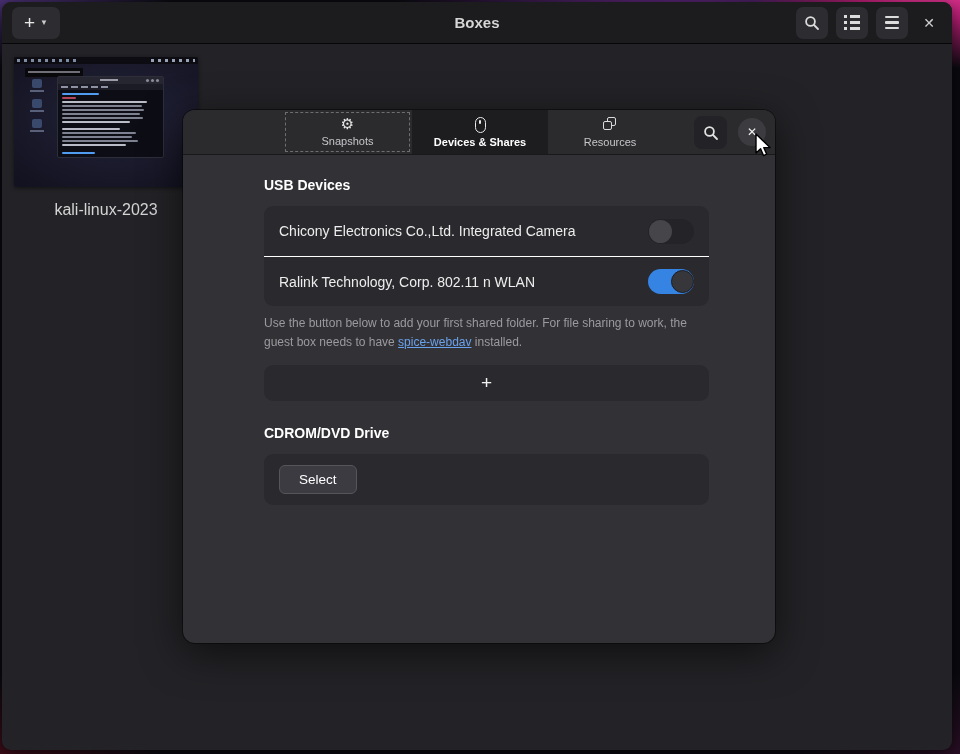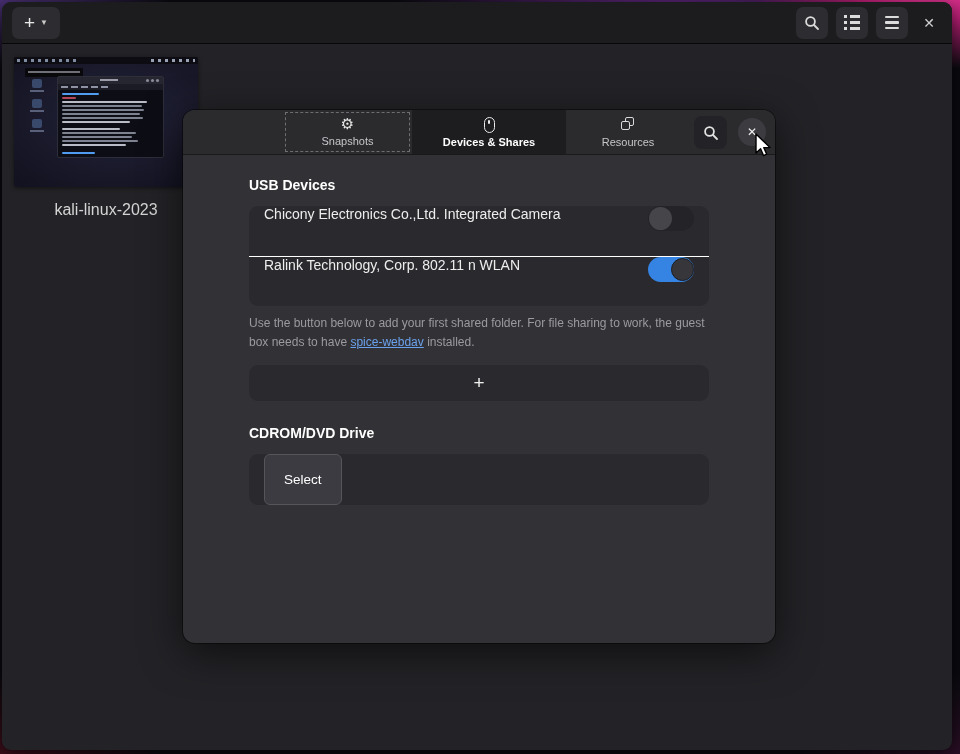--- a/index.html
+++ b/index.html
@@ -88,43 +88,43 @@
   .dialog {
     position:absolute; left:183px; top:110px; width:592px; height:533px;
     background:#323236; border-radius:12px; overflow:hidden;
     box-shadow:0 10px 40px rgba(0,0,0,.6), 0 0 0 1px rgba(0,0,0,.45);
   }
   .dlg-header { position:relative; height:45px; background:#2b2b2e;
     border-bottom:1px solid #19191c; display:flex; padding-left:100px; }
   .dlg-tab { height:100%; display:flex; flex-direction:column; align-items:center;
     justify-content:center; gap:3px; cursor:pointer; color:#c6c6ca; font-size:11px; }
   .dlg-tab.t0 { width:129px; outline:1px dashed #6e6e72; outline-offset:-3px; }
-  .dlg-tab.t1 { width:154px; }
+  .dlg-tab.t1 { width:136px; }
   .dlg-tab.t2 { width:124px; }
   .dlg-tab.selected { background:#1d1d20; color:#ffffff; font-weight:bold; }
   .gear-glyph { font-family:"DejaVu Sans", sans-serif; font-size:15px; line-height:15px; color:#e4e4e4; }
   .mouse-icon { width:11px; height:16px; border:1.7px solid #ececec; border-radius:5.5px; position:relative; }
   .mouse-icon::after { content:""; position:absolute; left:50%; top:2px; width:2px; height:4px;
     margin-left:-1px; background:#ececec; border-radius:1px; }
   .snap-icon { position:relative; width:16px; height:16px; }
   .snap-icon .sq1 { position:absolute; left:5px; top:0; width:9px; height:9px;
     border:1.6px solid #dadada; border-radius:2px; }
   .snap-icon .sq2 { position:absolute; left:1px; top:4px; width:9px; height:9px;
     border:1.6px solid #dadada; border-radius:2px; background:#2b2b2e; }
   .dlg-search { position:absolute; right:48px; top:6px; width:33px; height:33px;
     border-radius:8px; background:#232327; display:flex; align-items:center;
     justify-content:center; cursor:pointer; }
   .dlg-close { position:absolute; right:9px; top:8px; width:28px; height:28px; border-radius:50%;
     background:#3b3b40; color:#f2f2f2; font-size:12px; display:flex; align-items:center;
     justify-content:center; cursor:pointer; }
 
-  .dlg-body { padding:22px 66px; }
+  .dlg-body { padding:22px 66px;margin-left:15px; }
   .sec-title { font-size:14px; font-weight:bold; color:#ffffff; }
   .card { background:#2a2a2e; border-radius:9px; overflow:hidden; margin-top:13px; }
-  .row { display:flex; padding:0 15px; font-size:14px; color:#ededed;gap:20px; }
+  .row { display:flex; align-items:center; padding:0 15px; font-size:14px; color:#ededed;gap:20px; }
   .row.usb { height:50px; }
   .row + .row { border-top:1px solid #ffffff; }
   .row .grow { flex:1; }
 
   .toggle { position:relative; width:46px; height:25px; border-radius:13px;
     background:#242428; cursor:pointer; flex:0 0 auto; }
   .toggle .knob { position:absolute; left:1px; top:1px; width:23px; height:23px;
     border-radius:50%; background:#45454a; transition:none; }
   .toggle.on { background:#3584e4; }
   .toggle.on .knob { left:auto; right:0px; background:#36363b; border:1px solid #1d1d22; }
@@ -145,20 +145,21 @@
 
 <div class="screen">
 
   <div class="window">
 
     <div class="headerbar">
       <div class="hbtn new">
         <span class="plus-glyph">+</span>
         <span class="caret-glyph">▼</span>
       </div>
+      <div class="win-title">Boxes</div>
       <div class="right-group">
         <div class="hbtn">
           <span class="icon-search">
             <svg width="16" height="16" viewBox="0 0 16 16">
                 <circle cx="6.5" cy="6.5" r="4.4" fill="none" stroke="#dcdcdc" stroke-width="1.8"></circle>
                 <line x1="10" y1="10" x2="14" y2="14" stroke="#dcdcdc" stroke-width="1.8" stroke-linecap="round"></line>
               </svg>
           </span>
         </div>
         <div class="hbtn">

